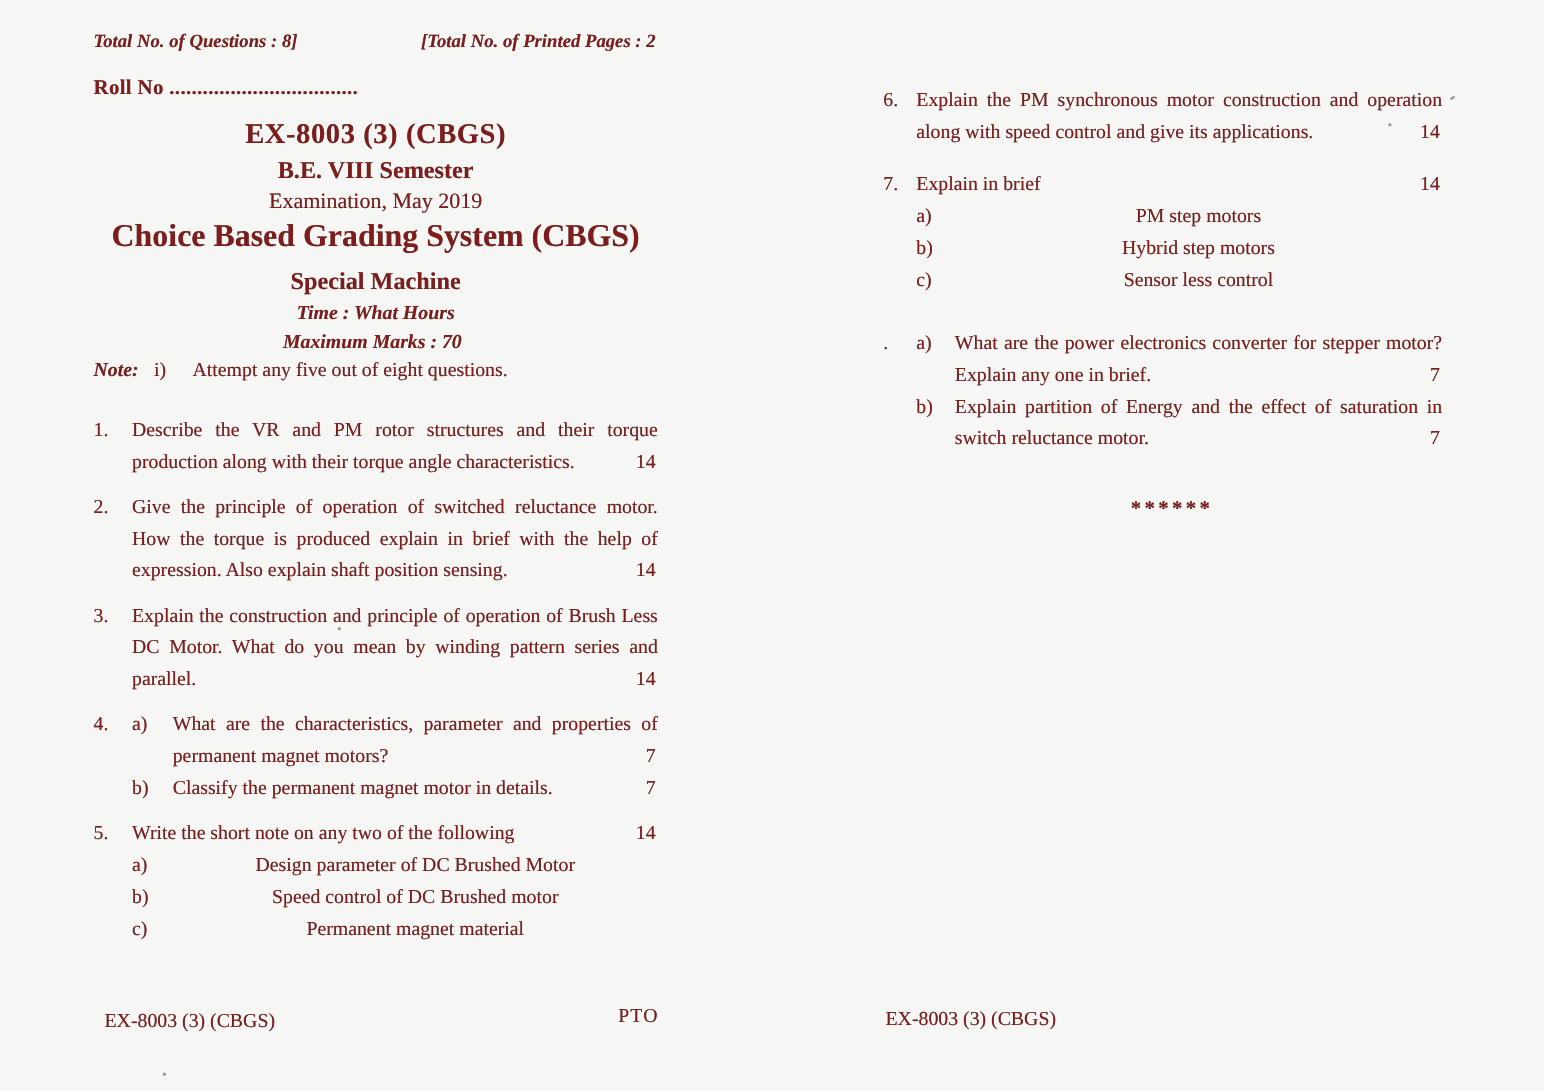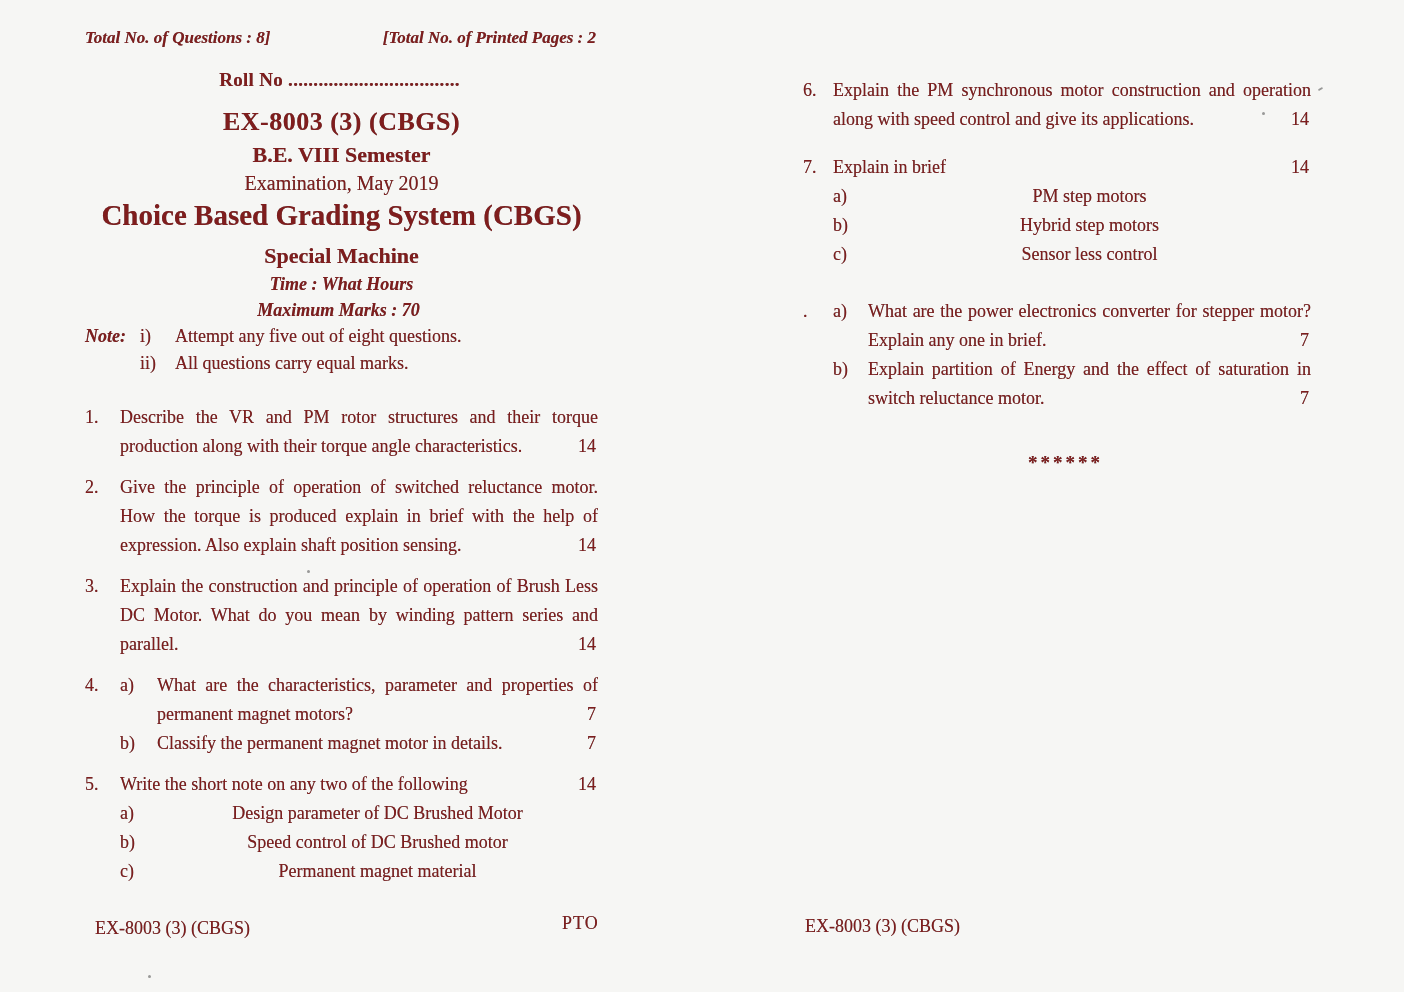--- a/index.html
+++ b/index.html
@@ -13,21 +13,21 @@
     text-shadow:0 0 0.5px rgba(20,20,20,0.55);
   }
   .col { position:absolute; }
   .col-left  { left:85px;  top:28px; width:513px; }
   .col-right { left:803px; top:76px; width:508px; }
 
   
   .meta-row { display:flex; font-style:italic; font-weight:600; font-size:17px; }
   .meta-right { margin-left:auto; padding-right:2px; }
 
-  .roll-line { margin-top:21px; text-align:center; font-weight:bold; font-size:19px; padding-right:4px; letter-spacing:0.3px; }
+  .roll-line { margin-top:21px; text-align:left; font-weight:bold; font-size:19px; padding-right:4px; letter-spacing:0.3px; }
 
   
   .title-block { text-align:center; margin-top:13px; }
   .t-code    { font-size:26px; font-weight:bold; line-height:36px; letter-spacing:0.5px; }
   .t-sem     { font-size:22px; font-weight:bold; line-height:30px; }
   .t-exam    { font-size:20px; line-height:27px; }
   .t-scheme  { font-size:29px; font-weight:bold; line-height:36px; }
   .t-subject { font-size:22px; font-weight:bold; line-height:30px; margin-top:8px; }
   .t-time    { font-size:18px; font-weight:bold; font-style:italic; line-height:26px; }
   .t-marks   { font-size:18px; font-weight:bold; font-style:italic; line-height:26px; text-align:center; padding-right:6px; }
@@ -94,24 +94,20 @@
       <div class="t-marks">Maximum Marks : 70</div>
     </div>
 
     <div class="note-block">
       <span class="note-label">Note:</span>
       <div>
         <div class="note-row">
           <span class="note-num">i)</span>
           <span>Attempt any five out of eight questions.</span>
         </div>
-        <div class="note-row">
-          <span class="note-num">ii)</span>
-          <span>All questions carry equal marks.</span>
-        </div>
       </div>
     </div>
 
     <div class="q q-first">
       <span class="q-num">1.</span>
       <p class="q-body"><span>Describe the VR and PM rotor structures and their torque production along with their torque angle characteristics.</span><span class="marks">14</span></p>
     </div>
 
     <div class="q">
       <span class="q-num">2.</span>

